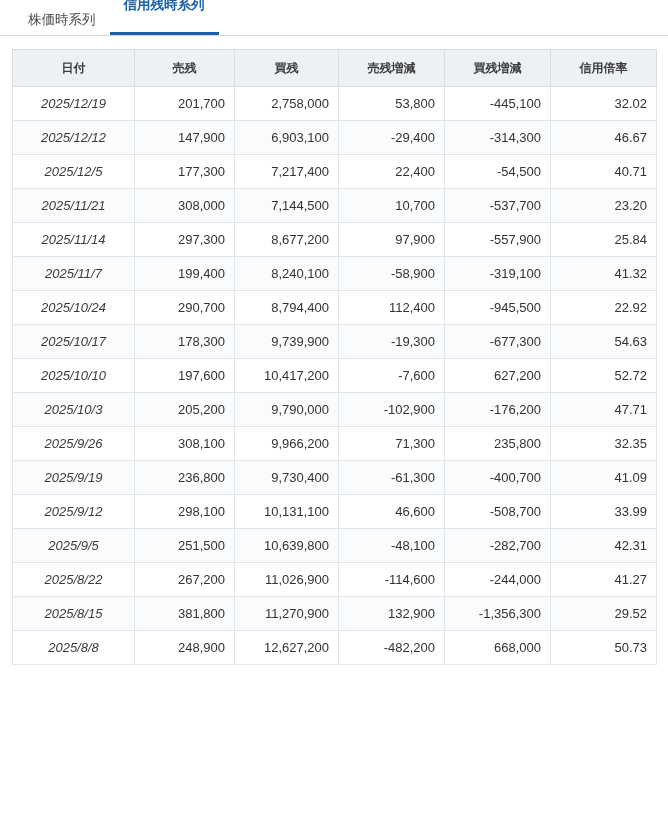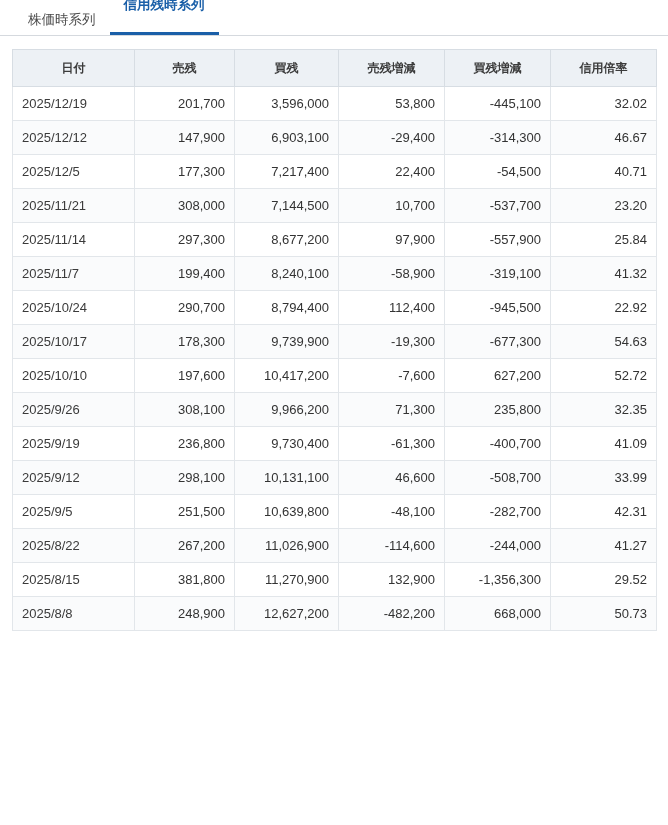--- a/index.html
+++ b/index.html
@@ -72,22 +72,23 @@
   table.credit tbody td {
     height: 34px;
     border: 1px solid #e2e6ea;
     vertical-align: middle;
     font-size: 13px;
     color: #333333;
     padding: 0 9px;
     box-sizing: border-box;
   }
   table.credit tbody td.date {
-    text-align: left;
+    text-align: center;
     color: #3a3a3a;
+    font-style: italic;
   }
   table.credit tbody td.num {
     text-align: right;
   }
   table.credit tbody tr:nth-child(even) td {
     background: #fafbfc;
   }
   table.credit tbody tr:nth-child(odd) td {
     background: #ffffff;
   }
@@ -123,21 +124,21 @@
           <th>買残</th>
           <th>売残増減</th>
           <th>買残増減</th>
           <th>信用倍率</th>
         </tr>
       </thead>
       <tbody>
         <tr>
           <td class="date">2025/12/19</td>
           <td class="num">201,700</td>
-          <td class="num">3,596,000</td>
+          <td class="num">2,758,000</td>
           <td class="num">53,800</td>
           <td class="num">-445,100</td>
           <td class="num">32.02</td>
         </tr>
         <tr>
           <td class="date">2025/12/12</td>
           <td class="num">147,900</td>
           <td class="num">6,903,100</td>
           <td class="num">-29,400</td>
           <td class="num">-314,300</td>
@@ -193,20 +194,28 @@
         </tr>
         <tr>
           <td class="date">2025/10/10</td>
           <td class="num">197,600</td>
           <td class="num">10,417,200</td>
           <td class="num">-7,600</td>
           <td class="num">627,200</td>
           <td class="num">52.72</td>
         </tr>
         <tr>
+          <td class="date">2025/10/3</td>
+          <td class="num">205,200</td>
+          <td class="num">9,790,000</td>
+          <td class="num">-102,900</td>
+          <td class="num">-176,200</td>
+          <td class="num">47.71</td>
+        </tr>
+        <tr>
           <td class="date">2025/9/26</td>
           <td class="num">308,100</td>
           <td class="num">9,966,200</td>
           <td class="num">71,300</td>
           <td class="num">235,800</td>
           <td class="num">32.35</td>
         </tr>
         <tr>
           <td class="date">2025/9/19</td>
           <td class="num">236,800</td>

